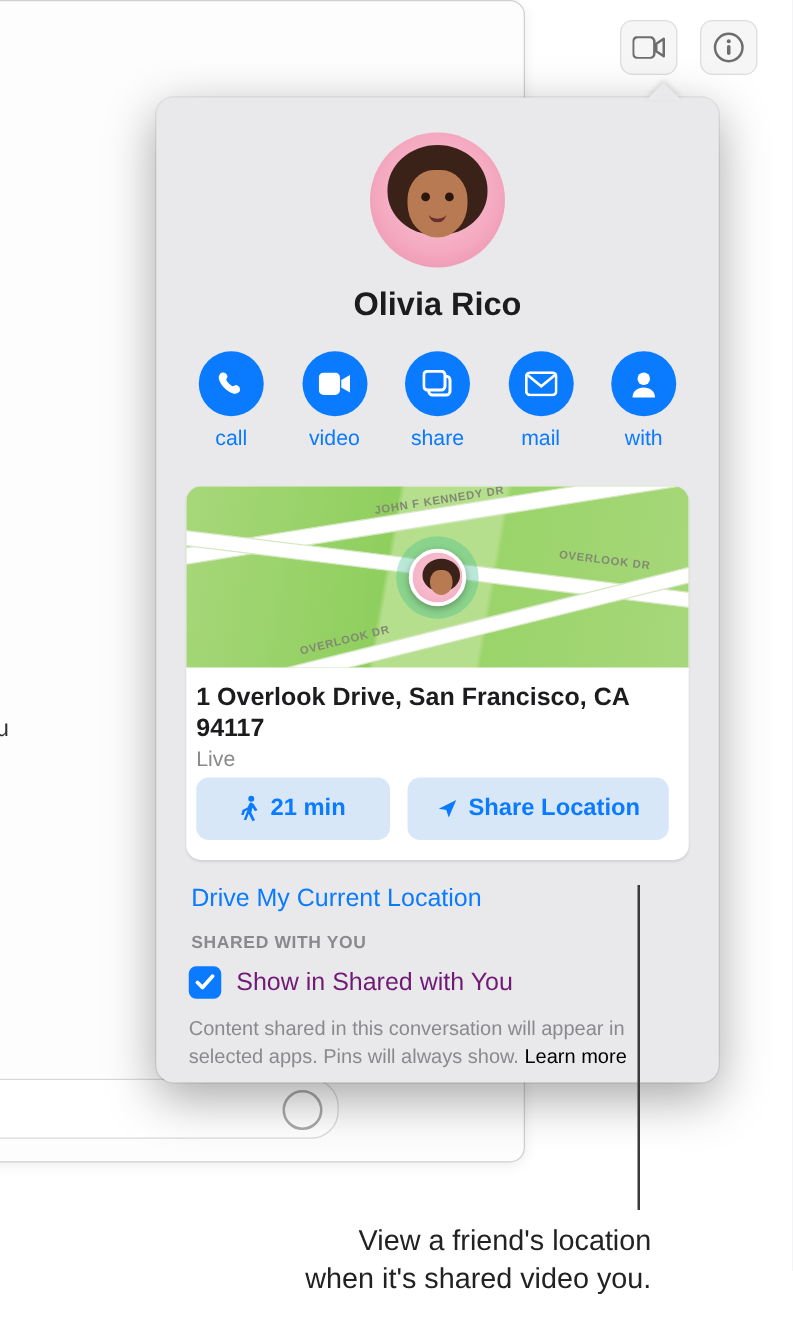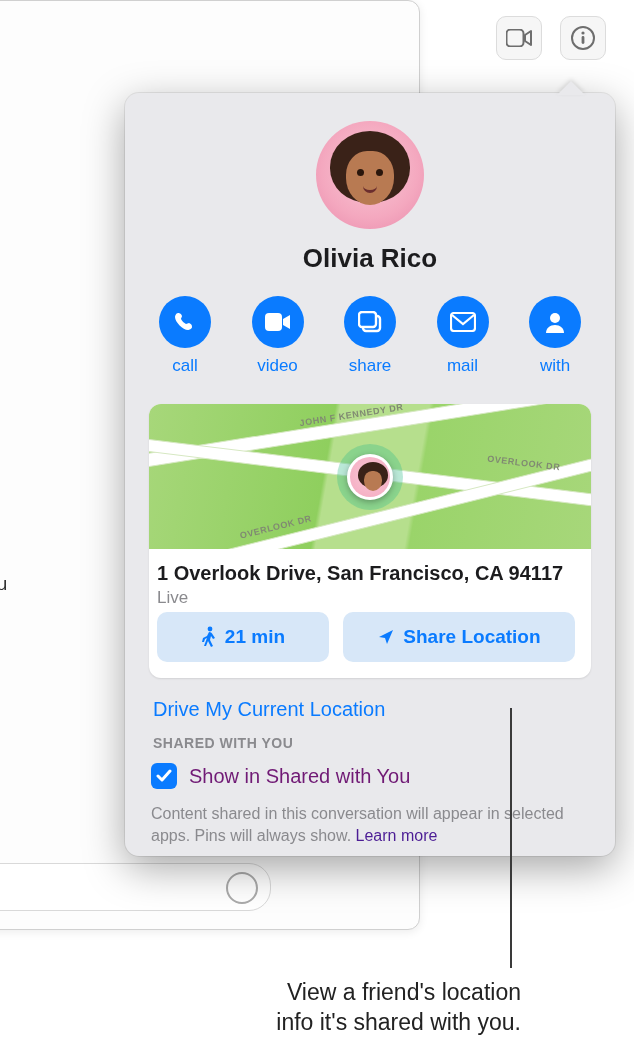--- a/index.html
+++ b/index.html
@@ -70,22 +70,22 @@
     display: flex;
     align-items: center;
     justify-content: center;
     color: #666;
   }
 
   
   .popover {
     position: absolute;
     left: 125px;
-    top: 93px;
-    width: 490px;
+    top: 78px;
+    width: 450px;
     background: #e9e9ec;
     border-radius: 14px;
     box-shadow: 0 12px 40px rgba(0,0,0,0.35), 0 0 0 1px rgba(0,0,0,0.08);
     padding: 22px 24px 10px 24px;
     z-index: 5;
   }
   .popover-arrow {
     position: absolute;
     top: -12px;
     right: 30px;
@@ -282,21 +282,21 @@
     font-size: 20px;
     color: #701a75;
   }
 
   .footnote {
     font-size: 16px;
     color: #8a8a8e;
     line-height: 1.35;
     margin: 0 2px;
   }
-  .footnote .lm { color: #4c1d95; }
+  .footnote .lm { color: #000000; }
 
   
   .callout-line {
     position: absolute;
     left: 510px;
     top: 708px;
     width: 2px;
     height: 260px;
     background: #3a3a3a;
     z-index: 10;
@@ -457,14 +457,14 @@
   </div>
 
   <div class="footnote">
     <span>Content shared in this conversation will appear in selected apps. Pins will always show. </span><span class="lm">Learn more</span>
   </div>
 </div>
 
 <div class="callout-line"></div>
 <div class="callout-text">
   <span>View a friend's location</span><br>
-  <span>info it's shared with you.</span>
+  <span>when it's shared video you.</span>
 </div>
 
 </body></html>

